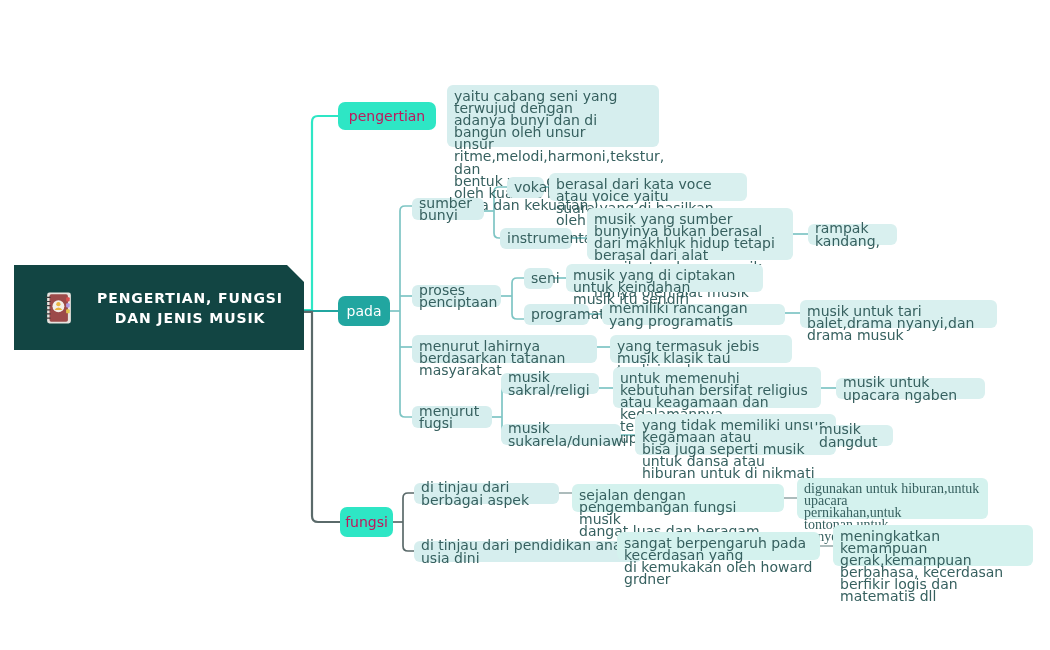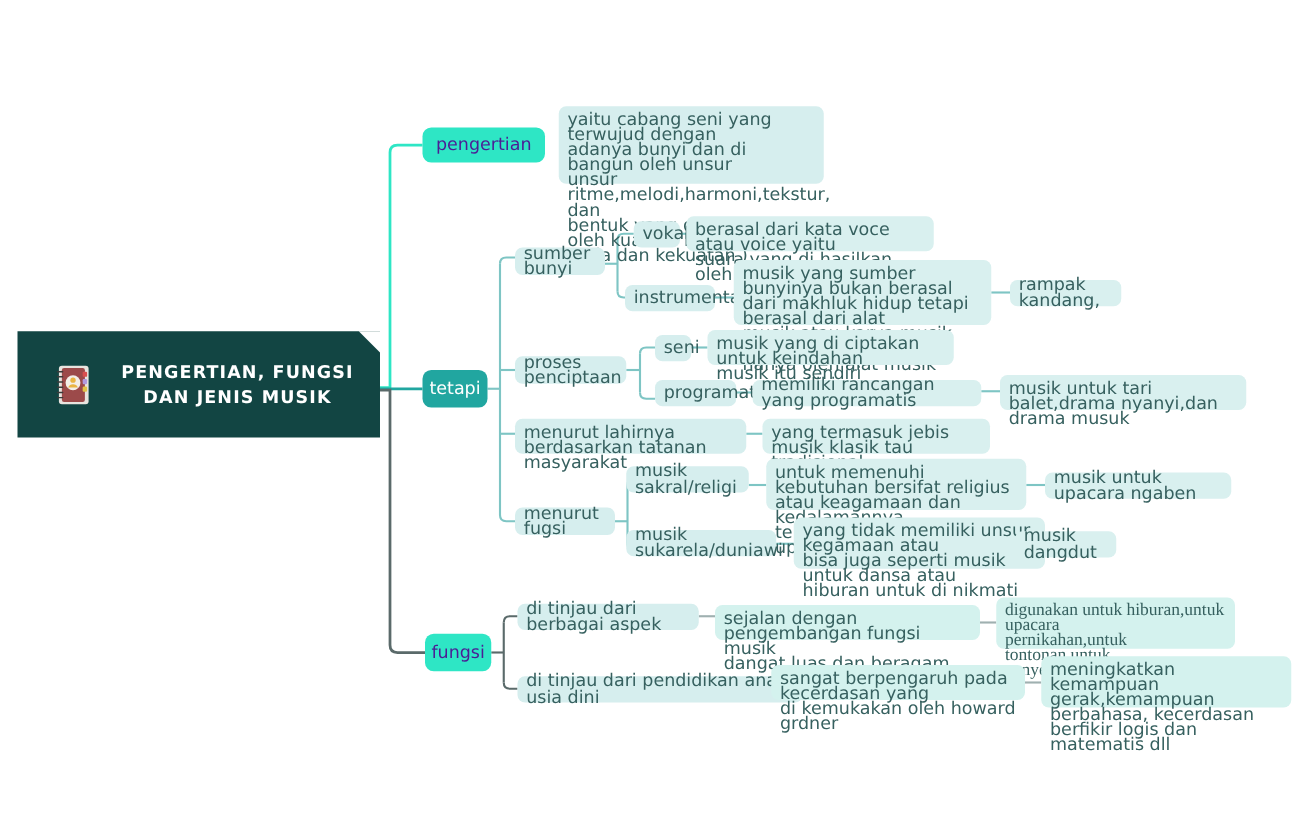--- a/index.html
+++ b/index.html
@@ -63,21 +63,21 @@
     text-align: center;
     flex: 1;
     padding-right: 18px;
     white-space: pre-line;
   }
 
   
   .lvl1 {
     position: absolute;
     background: #2ee6c5;
-    color: #4c1d95;
+    color: #be185d;
     border-radius: 7px;
     font-size: 14px;
     display: flex;
     align-items: center;
     justify-content: center;
     box-sizing: border-box;
     z-index: 4;
   }
   .lvl1.teal {
     background: #21a6a0;
@@ -208,21 +208,21 @@
     </svg>
     <div class="root-title">PENGERTIAN, FUNGSI
 DAN JENIS MUSIK</div>
   </div>
 
   <div class="lvl1" style="left:338px; top:102px; width:98px; height:28px;">
     <span>pengertian</span>
   </div>
 
   <div class="lvl1 teal" style="left:338px; top:296px; width:52px; height:30px;">
-    <span>tetapi</span>
+    <span>pada</span>
   </div>
 
   <div class="lvl1" style="left:340px; top:507px; width:53px; height:30px;">
     <span>fungsi</span>
   </div>
 
   <div class="box" style="left:447px; top:85px; width:212px; height:62px;">yaitu cabang seni yang terwujud dengan
 adanya bunyi dan di bangun oleh unsur
 unsur ritme,melodi,harmoni,tekstur, dan
 bentuk yang di bungkus oleh kualitas bunyi (

